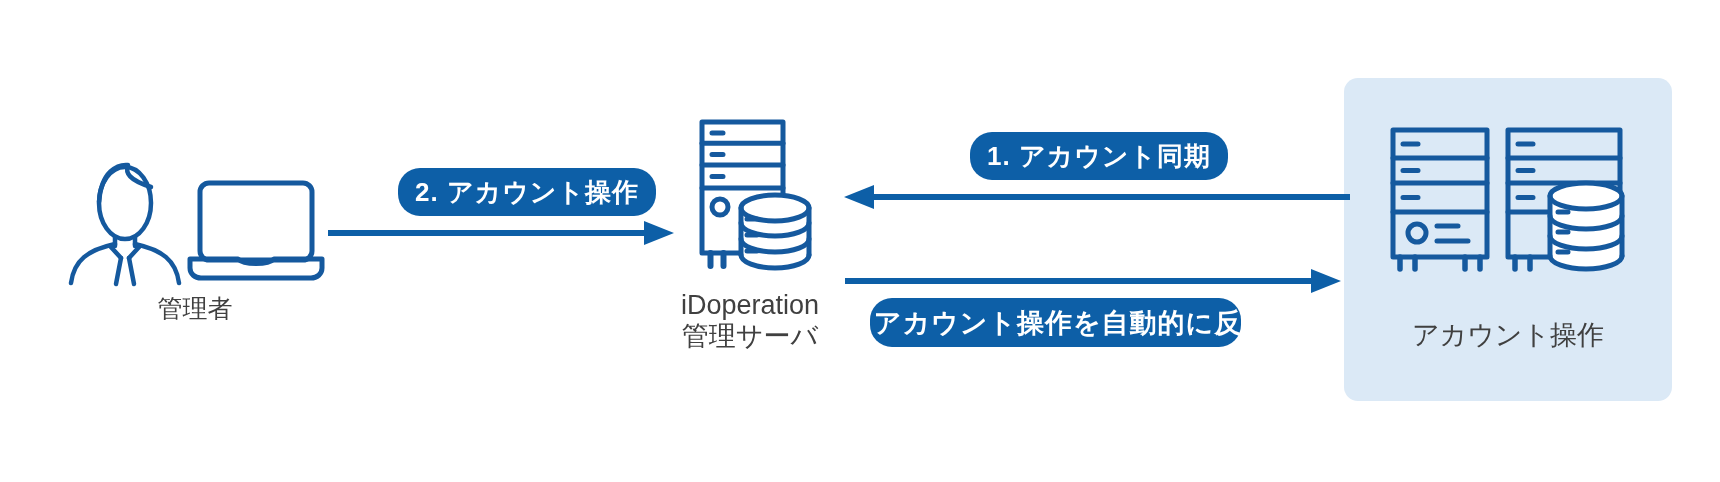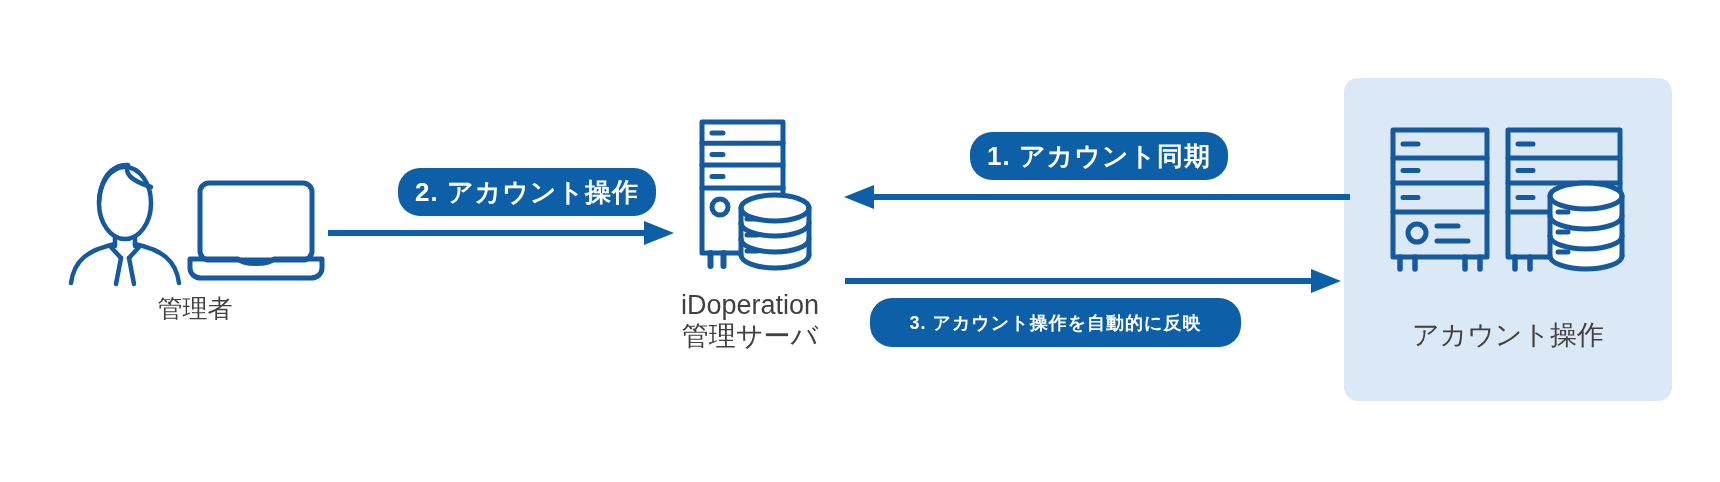--- a/index.html
+++ b/index.html
@@ -11,21 +11,21 @@
     position:absolute;left:1344px;top:78px;width:328px;height:323px;
     background:#dbe9f6;border-radius:14px;
   }
   .badge{
     position:absolute;display:flex;align-items:center;justify-content:center;
     background:#0d5fa7;color:#ffffff;font-weight:bold;font-size:26px;
     border-radius:22px;white-space:nowrap;letter-spacing:1px;
   }
   .badge.b1{left:970px;top:132px;width:258px;height:48px;}
   .badge.b2{left:362px;top:168px;width:258px;height:48px;margin-left:36px;}
-  .badge.b3{left:870px;top:298px;width:371px;height:49px;font-size:18px;}
+  .badge.b3{left:870px;top:298px;width:371px;height:49px;font-size:27px;}
   .node-label{
     position:absolute;color:#404040;text-align:center;
   }
   .node-label.admin{left:95px;top:292px;width:200px;font-size:25px;}
   .node-label.server{left:640px;top:290px;width:220px;font-size:27px;line-height:31px;}
   .node-label.target{left:1394px;top:317px;width:228px;font-size:27px;}
   svg{position:absolute;overflow:visible;}
   .stroke{fill:none;stroke:#15599e;stroke-width:5;stroke-linecap:round;stroke-linejoin:round;}
   .stroke.thin{stroke-width:4.5;}
   .mask{fill:#ffffff;stroke:none;}

